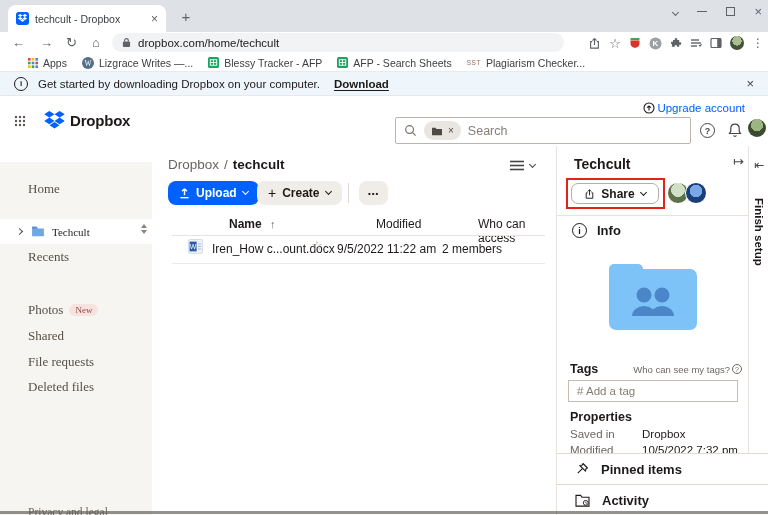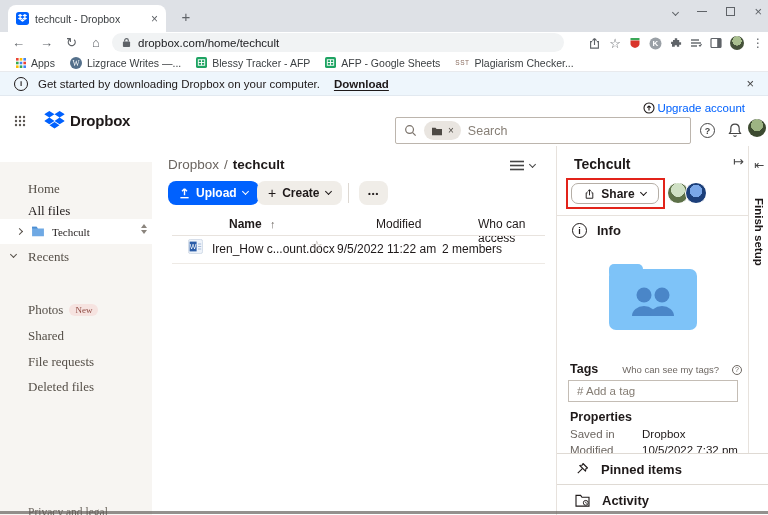--- a/index.html
+++ b/index.html
@@ -25,21 +25,21 @@
   .winx{font-size:13px;color:#5f6368;}
 
   .urlbar{position:absolute;left:0;top:32px;width:768px;height:22px;background:#fff;}
   .navic{font-size:13px;color:#5f6368;}
   .addr{position:absolute;left:112px;top:1px;width:452px;height:19px;background:#f1f3f4;border-radius:10px;
     display:flex;align-items:center;padding:0 10px;gap:7px;}
   .addr-url{font-size:11.5px;color:#202124;}
   .extrow{position:absolute;right:4px;top:0;height:22px;display:flex;align-items:center;gap:8px;}
 
   .bookmarks{position:absolute;left:0;top:54px;width:768px;height:18px;background:#fff;border-bottom:1px solid #e8eaed;
-    display:flex;align-items:center;gap:15px;padding-left:16px;}
+    display:flex;align-items:center;gap:15px;padding-left:28px;}
   .bm{display:flex;align-items:center;gap:5px;font-size:10.5px;color:#3c4043;white-space:nowrap;}
   .avatar-sm{width:14px;height:14px;border-radius:50%;background:radial-gradient(circle at 50% 35%,#a9bf8f 0 40%,#45523a 41% 100%);}
 
   
   .banner{position:absolute;left:0;top:72px;width:768px;height:24px;background:#eef6fc;border-bottom:1px solid #e2e9f0;
     display:flex;align-items:center;padding:0 14px;gap:10px;}
   .banner-msg{font-size:11.5px;color:#1e1919;}
   .banner-link{font-size:11.5px;font-weight:700;color:#1e1919;text-decoration:underline;text-underline-offset:2px;margin-left:4px;}
   .banner-x{margin-left:auto;font-size:13px;color:#454545;}
 
@@ -92,21 +92,21 @@
   .sharebtn{position:absolute;left:3px;top:3px;width:88px;height:21px;background:#fff;border:1px solid #b5aea6;border-radius:7px;
     display:flex;align-items:center;justify-content:center;gap:6px;font-size:12px;font-weight:700;color:#1e1919;}
   .member-av{width:22px;height:22px;border-radius:50%;border:1.5px solid #fff;}
   .pdivider{position:absolute;left:0;top:69px;width:191px;height:1px;background:#e7e2dd;}
   .inforow{position:absolute;left:15px;top:77px;display:flex;align-items:center;gap:10px;}
   .infocirc{width:15px;height:15px;border:1.3px solid #1e1919;border-radius:50%;display:flex;align-items:center;justify-content:center;
     font-size:9px;font-style:normal;font-weight:700;color:#1e1919;}
   .info-label{font-size:13px;font-weight:700;}
   .tags-head{position:absolute;left:13px;top:216px;width:172px;display:flex;align-items:center;}
   .tags-title{font-size:12.5px;font-weight:700;}
-  .tags-hint{margin-left:auto;font-size:9.5px;color:#6d6762;display:flex;align-items:flex-end;gap:13px;}
+  .tags-hint{margin-left:auto;font-size:9.5px;color:#6d6762;display:flex;align-items:center;gap:2px;}
   .minihelp{width:10px;height:10px;border:1px solid #6d6762;border-radius:50%;font-size:7px;display:flex;align-items:center;justify-content:center;color:#6d6762;}
   .taginput{position:absolute;left:11px;top:234px;width:170px;height:22px;border:1px solid #c4bdb5;border-radius:0;
     padding:0 8px;font-size:11.5px;color:#1e1919;outline:none;font-family:inherit;background:#fff;}
   .taginput::placeholder{color:#857d74;}
   .prop-title{position:absolute;left:13px;top:264px;font-size:12.5px;font-weight:700;}
   .prop-label{position:absolute;left:13px;font-size:11.5px;color:#6d6762;}
   .prop-value{position:absolute;left:85px;font-size:11.5px;color:#1e1919;}
   .psection{position:absolute;left:0;width:212px;height:31px;background:#fff;border-top:1px solid #dfdad4;
     display:flex;align-items:center;gap:12px;padding-left:18px;}
   .psection-label{font-size:13px;font-weight:700;}
@@ -250,21 +250,21 @@
     </span>
     <span class="bm">
       <span style="display:flex">
         <svg width="11" height="11" viewBox="0 0 12 12">
             <rect width="12" height="12" rx="2" fill="#1ea362"></rect>
             <rect x="2.5" y="3" width="7" height="6" fill="none" stroke="#fff" stroke-width="1"></rect>
             <line x1="2.5" y1="6" x2="9.5" y2="6" stroke="#fff"></line>
             <line x1="6" y1="3" x2="6" y2="9" stroke="#fff"></line>
           </svg>
       </span>
-      <span>AFP - Google Sheets</span>
+      <span>AFP - Search Sheets</span>
     </span>
     <span class="bm">
       <span style="font-size:6.5px;color:#8a6d5f;letter-spacing:.5px">SST</span>
       <span>Plagiarism Checker...</span>
     </span>
   </div>
 
   <div class="banner">
     <span class="infocirc" style="width:14px;height:14px;font-size:8px">i</span>
     <span class="banner-msg">Get started by downloading Dropbox on your computer.</span>
@@ -323,24 +323,20 @@
           <path d="M6.6 13.4a1.5 1.5 0 0 0 2.8 0" fill="none" stroke="#454545" stroke-width="1.2"></path>
         </svg>
     </span>
     <span class="abs avatar-md" style="left:748px;top:23px"></span>
   </div>
 
   <div class="sidebar">
     <div class="sb-item" style="top:16px">
         <span>Home</span>
       </div>
-    <div class="sb-item sb-strong" style="top:38px">
-      <span class="sb-chev" style="top:45px"><span class="chev"></span></span>
-      <span>All files</span>
-    </div>
     <div class="tree-row">
       <span style="margin-left:17px;display:flex;color:#554f48">
           <span class="chev chev-r"></span>
         </span>
       <span style="margin-left:9px;display:flex">
         <svg width="14" height="11" viewBox="0 0 16 13">
             <path d="M1 1h5.3l1.5 2H15v9H1Z" fill="#6fa9e4"></path>
             <path d="M1 1h5.3l1.5 2H1Z" fill="#4d8fd2"></path>
           </svg>
       </span>

